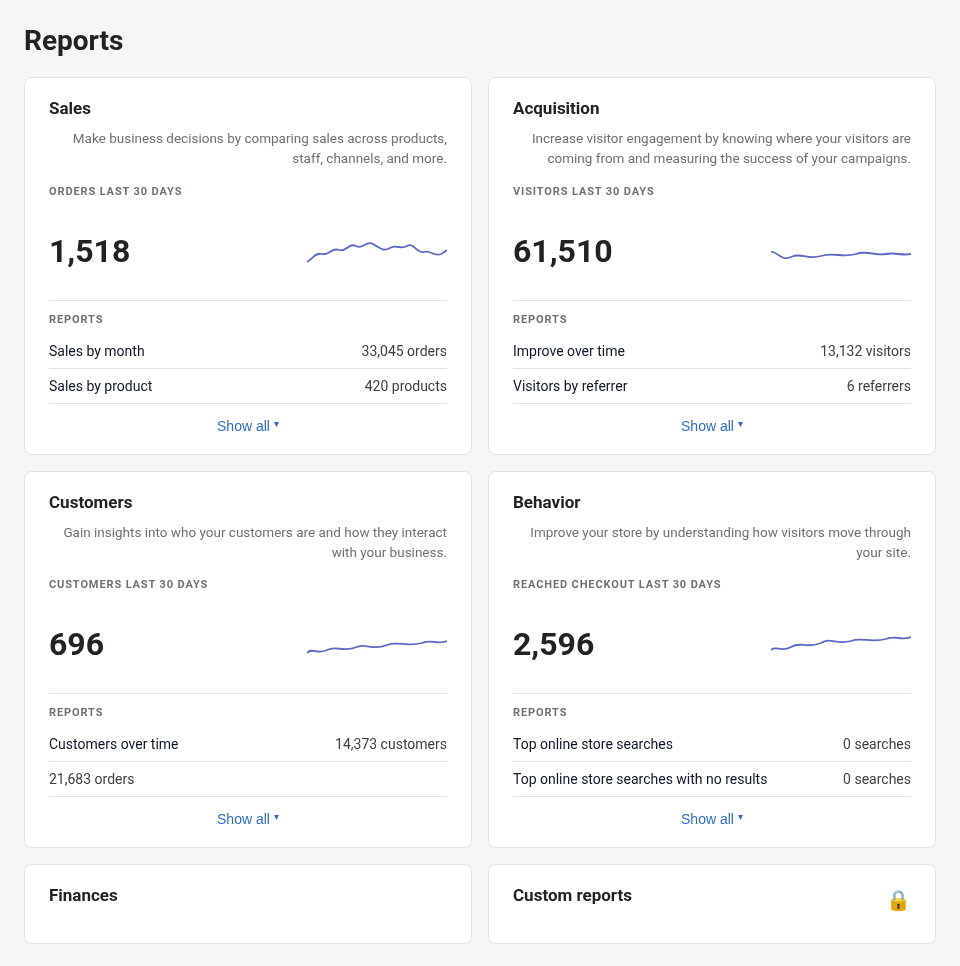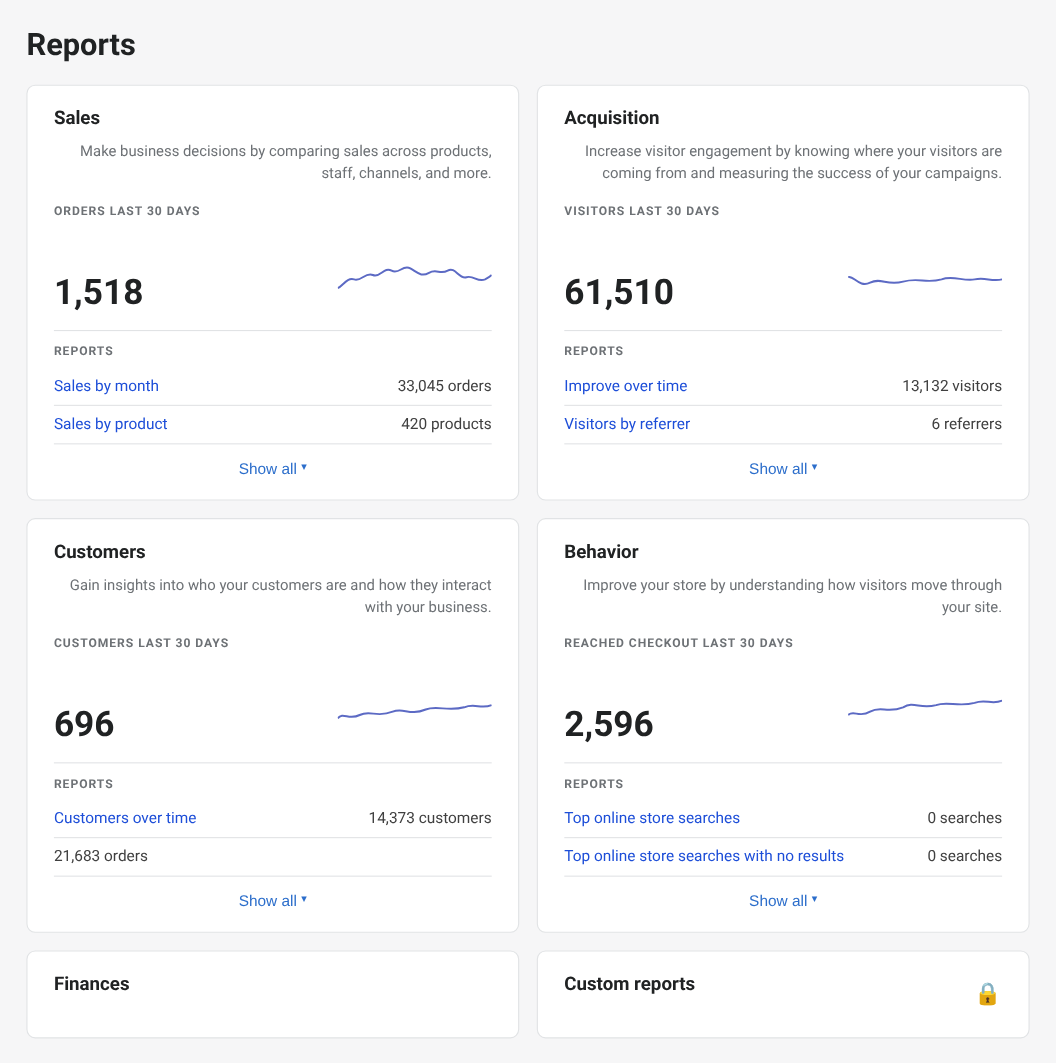--- a/index.html
+++ b/index.html
@@ -42,21 +42,21 @@
     .metric-label {
       font-size: 11px;
       font-weight: 700;
       letter-spacing: 0.08em;
       color: #6d7175;
       text-transform: uppercase;
       margin-bottom: 8px;
     }
     .metric-row {
       display: flex;
-      align-items: flex-end;
+      align-items: flex-start;
       justify-content: space-between;
       margin-bottom: 16px;
       margin-top: 34px;
     }
     .metric-value {
       font-size: 32px;
       font-weight: 700;
       color: #202223;
     }
     .sparkline {
@@ -75,21 +75,21 @@
     }
     .report-item {
       display: flex;
       justify-content: space-between;
       align-items: center;
       padding: 9px 0;
       border-bottom: 1px solid #e1e3e5;
       font-size: 14px;
     }
     .report-link {
-      color: #1d4ed8;
+      color: #0f172a;
       text-decoration: none;
       cursor: pointer;
     }
     .report-count {
       color: #404040;
       font-size: 14px;
     }
     .show-all-row {
       display: flex;
       justify-content: center;
@@ -233,18 +233,18 @@
   </div>
 
 <div class="grid" style="margin-top:16px;" id="bottom-cards-container">
 <div class="card" style="min-height: 80px;">
     <div style="display:flex;align-items:center;justify-content:space-between;">
       <span class="card-title">Finances</span>
 
     </div>
   </div>
     <div class="card" style="min-height: 80px;">
-    <div style="display:flex;align-items:flex-end;justify-content:space-between;gap:38px;">
+    <div style="display:flex;align-items:center;justify-content:space-between;gap:38px;">
       <span class="card-title">Custom reports</span>
       <span style="color:#8c9196;font-size:20px;">🔒</span>
     </div>
   </div>
   </div>
 
 </body></html>

